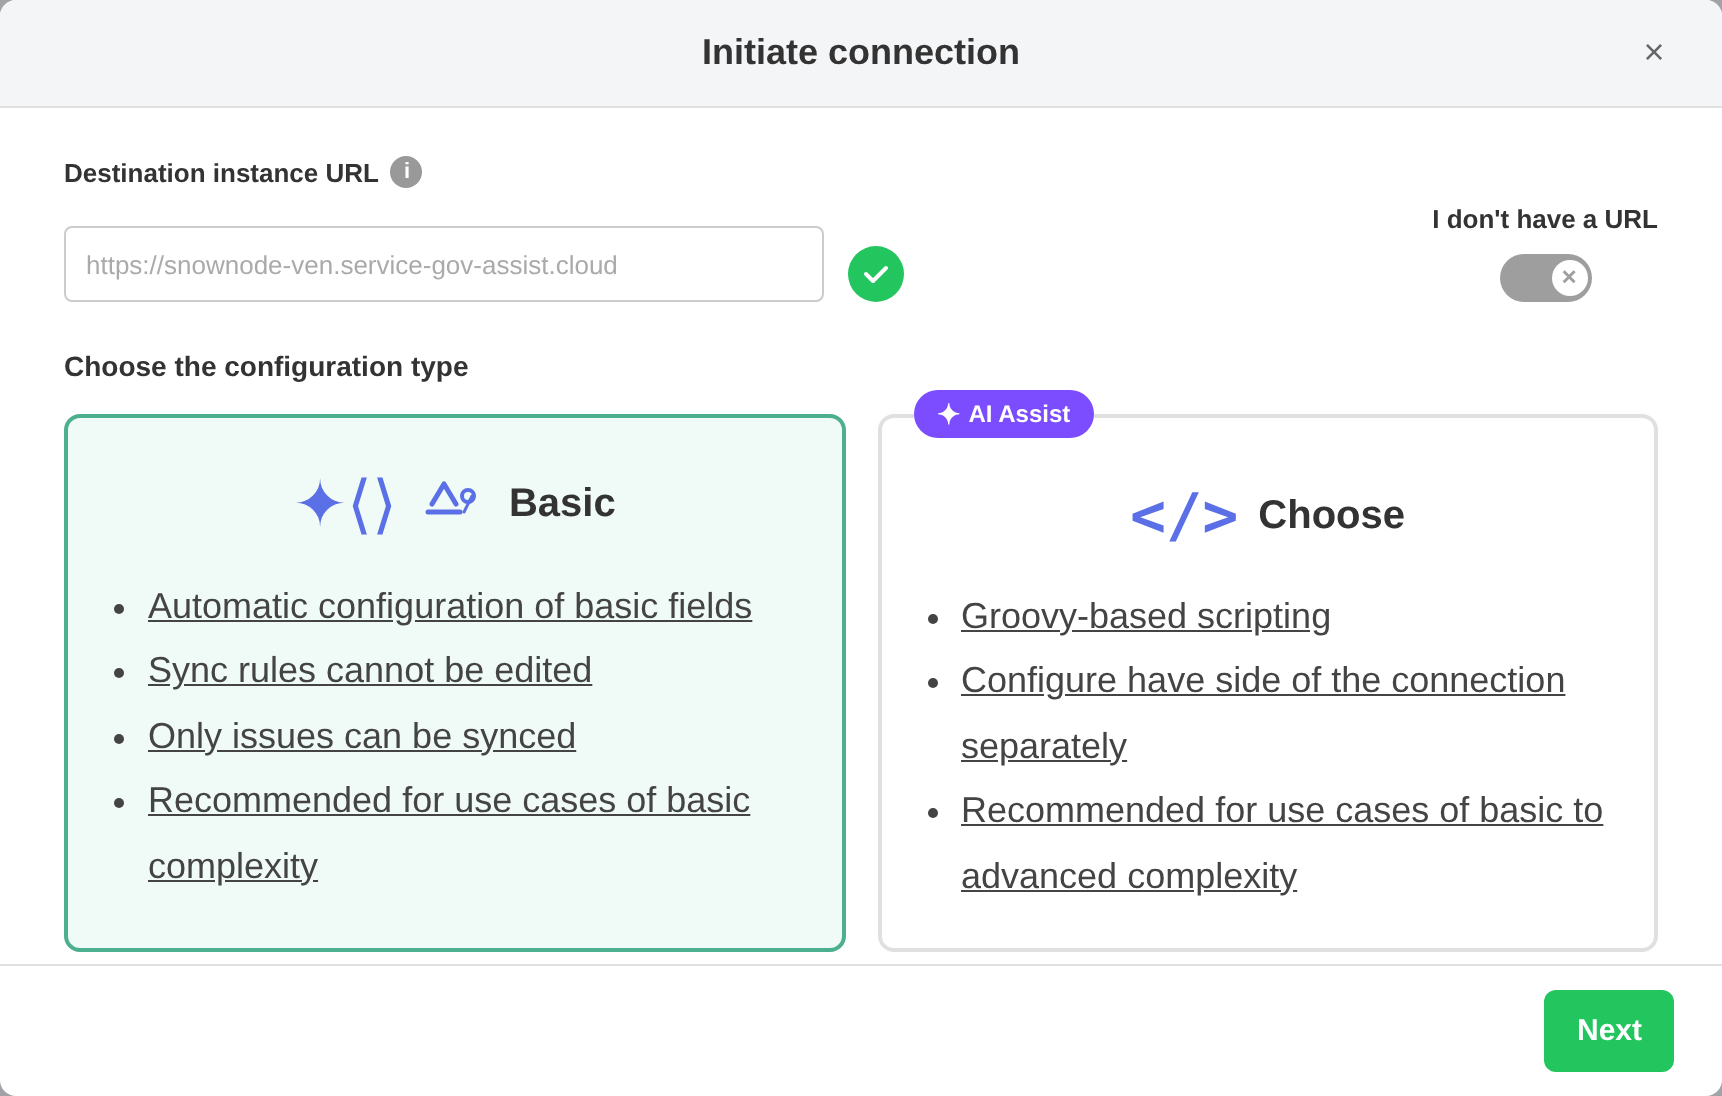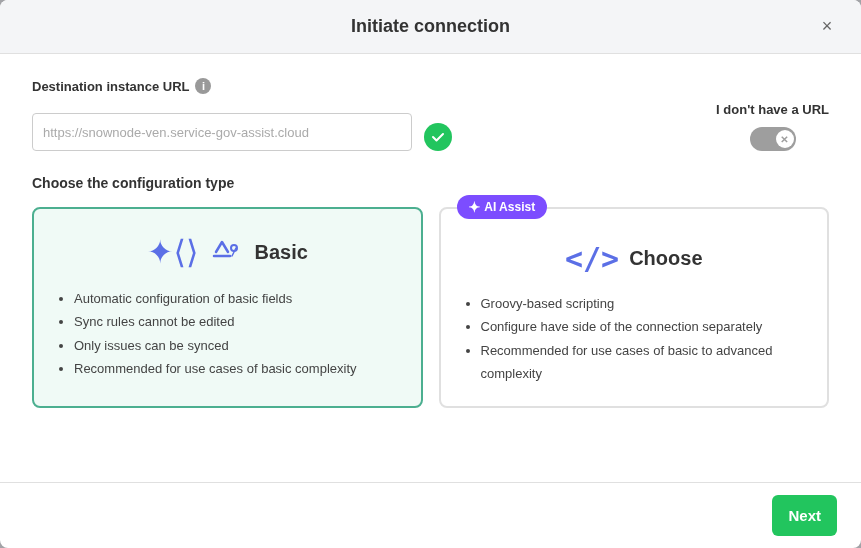--- a/index.html
+++ b/index.html
@@ -199,23 +199,24 @@
       color: #5b6fe6;
     }
     .card-title {
       font-size: 20px;
       font-weight: 700;
       color: #333;
     }
     .card-features {
       list-style: disc;
       padding-left: 20px;
-      font-size: 13px;
+      font-size: 18px;
       color: #444;
       line-height: 1.8;
+      text-decoration: underline;
     }
     .ai-badge {
       position: absolute;
       top: -14px;
       left: 16px;
       background: #7c4dff;
       color: white;
       font-size: 12px;
       font-weight: 600;
       padding: 4px 12px;

